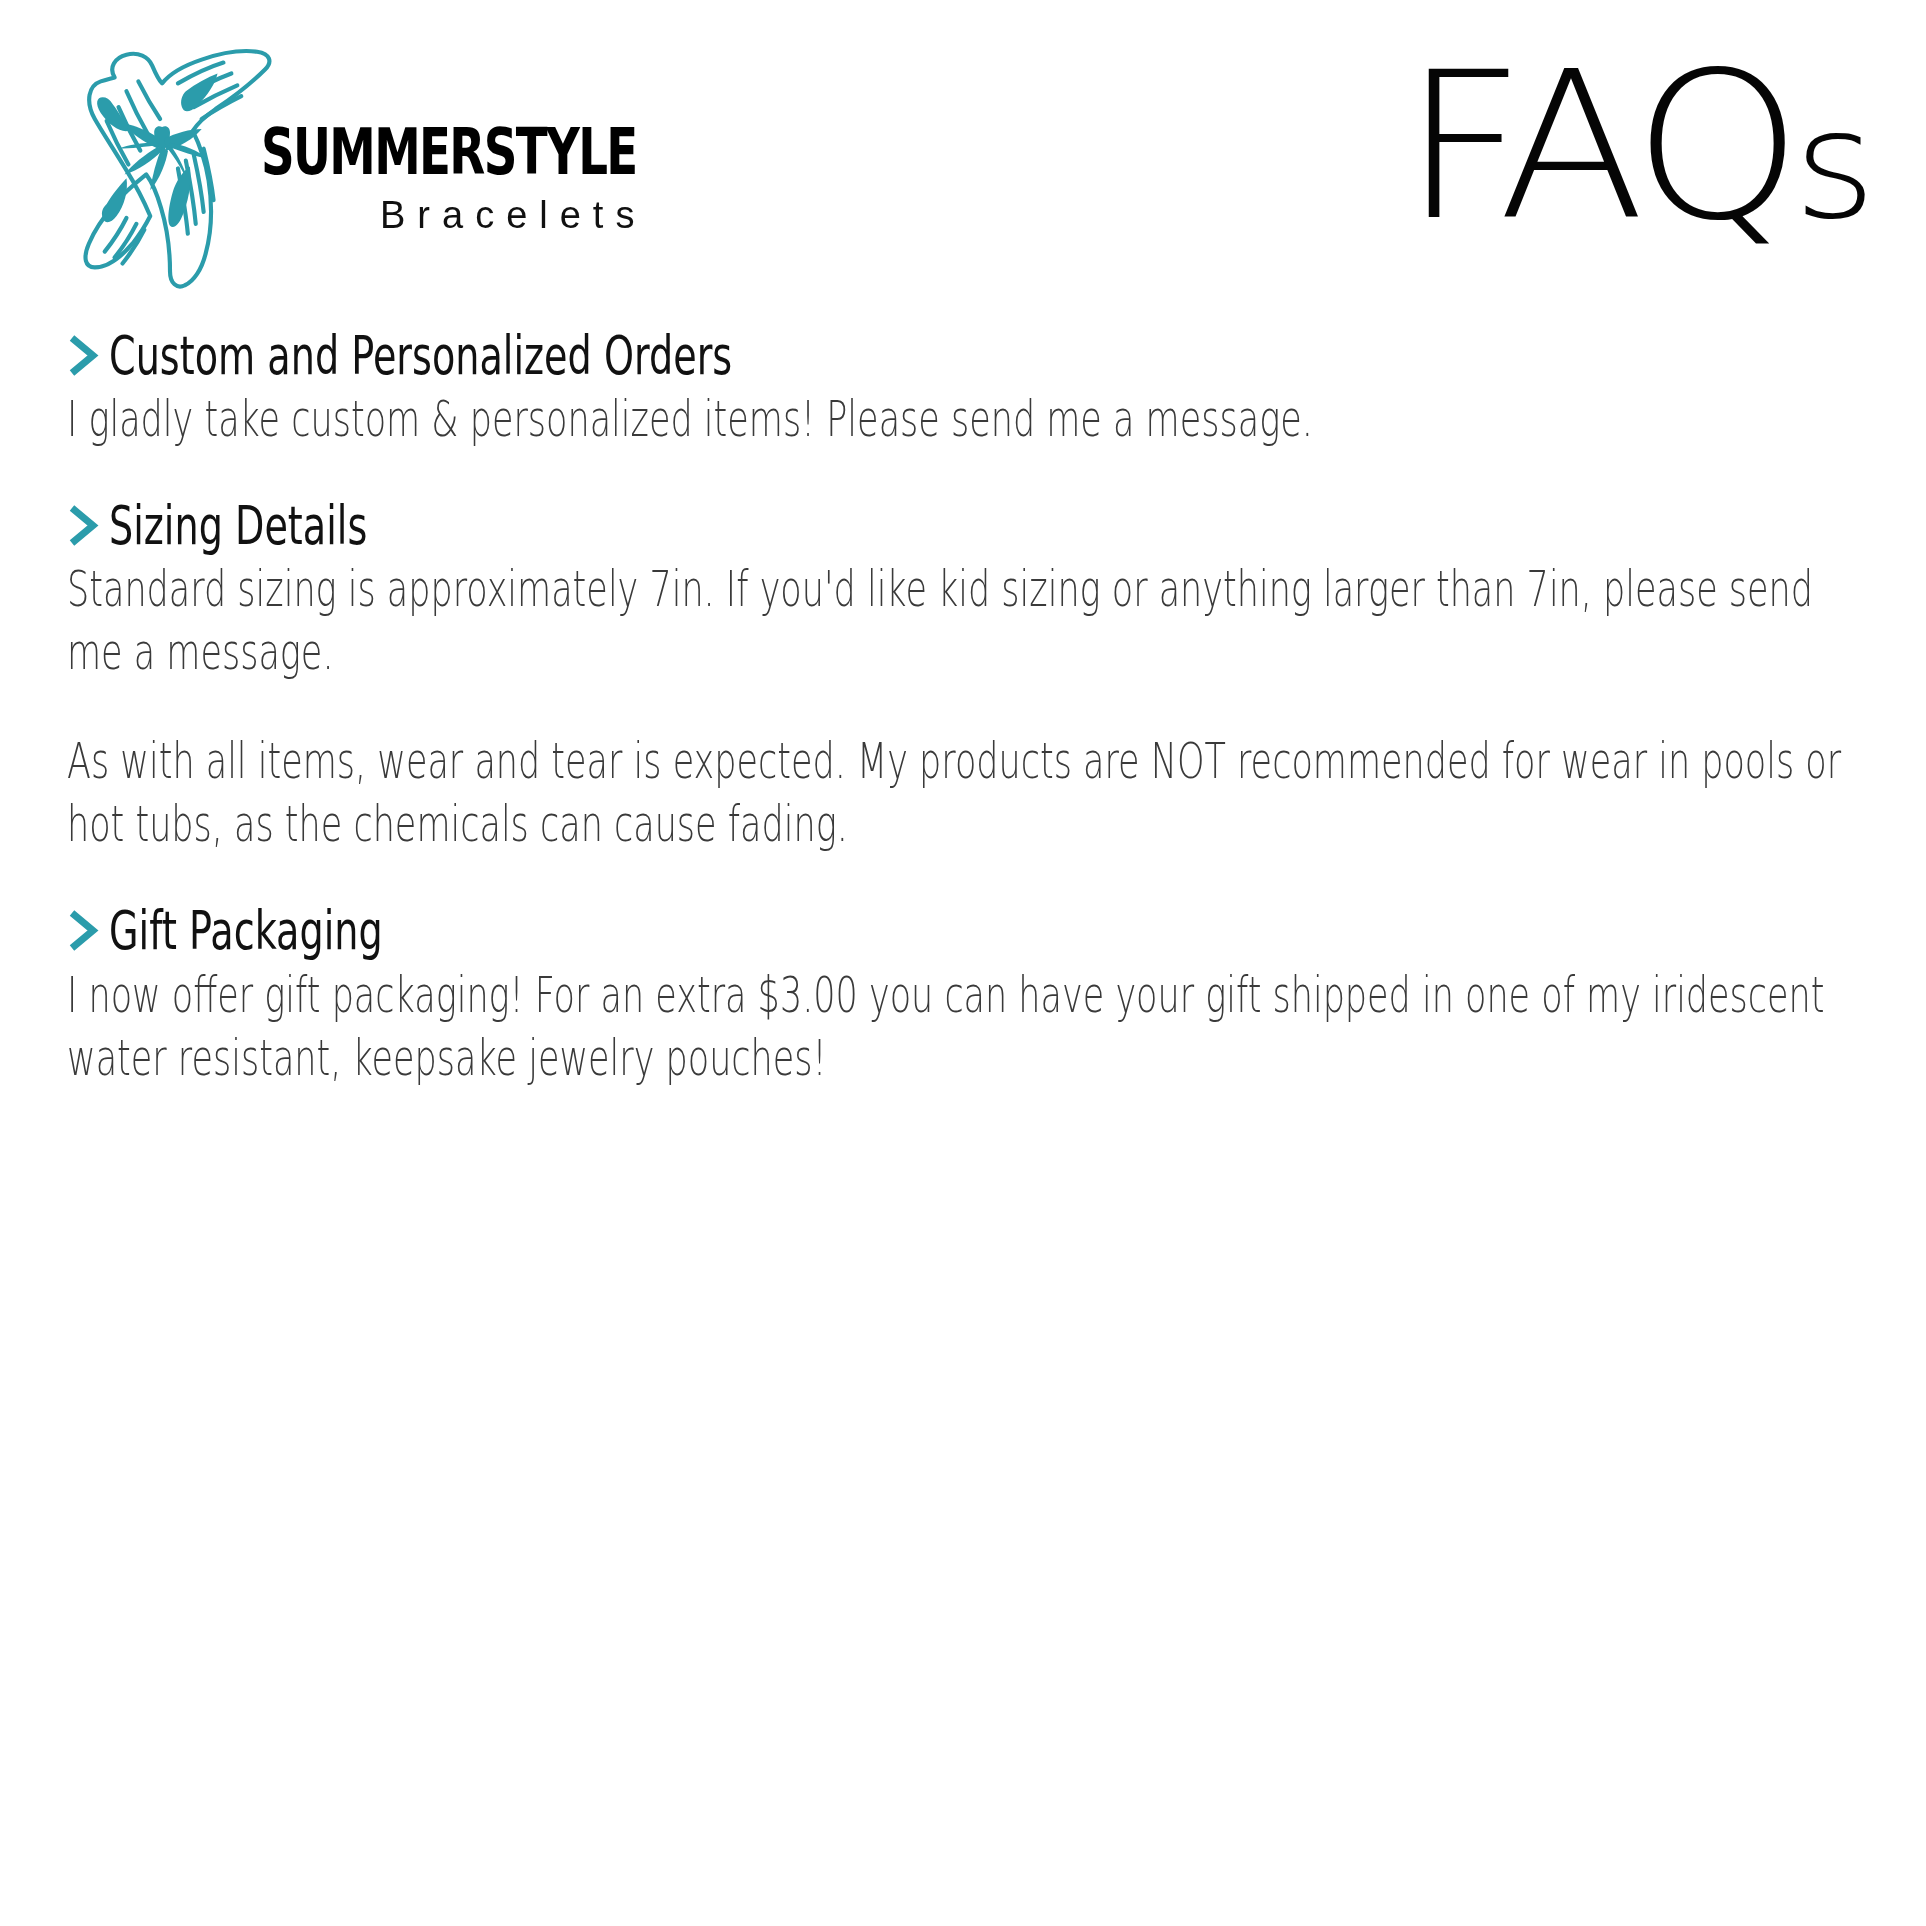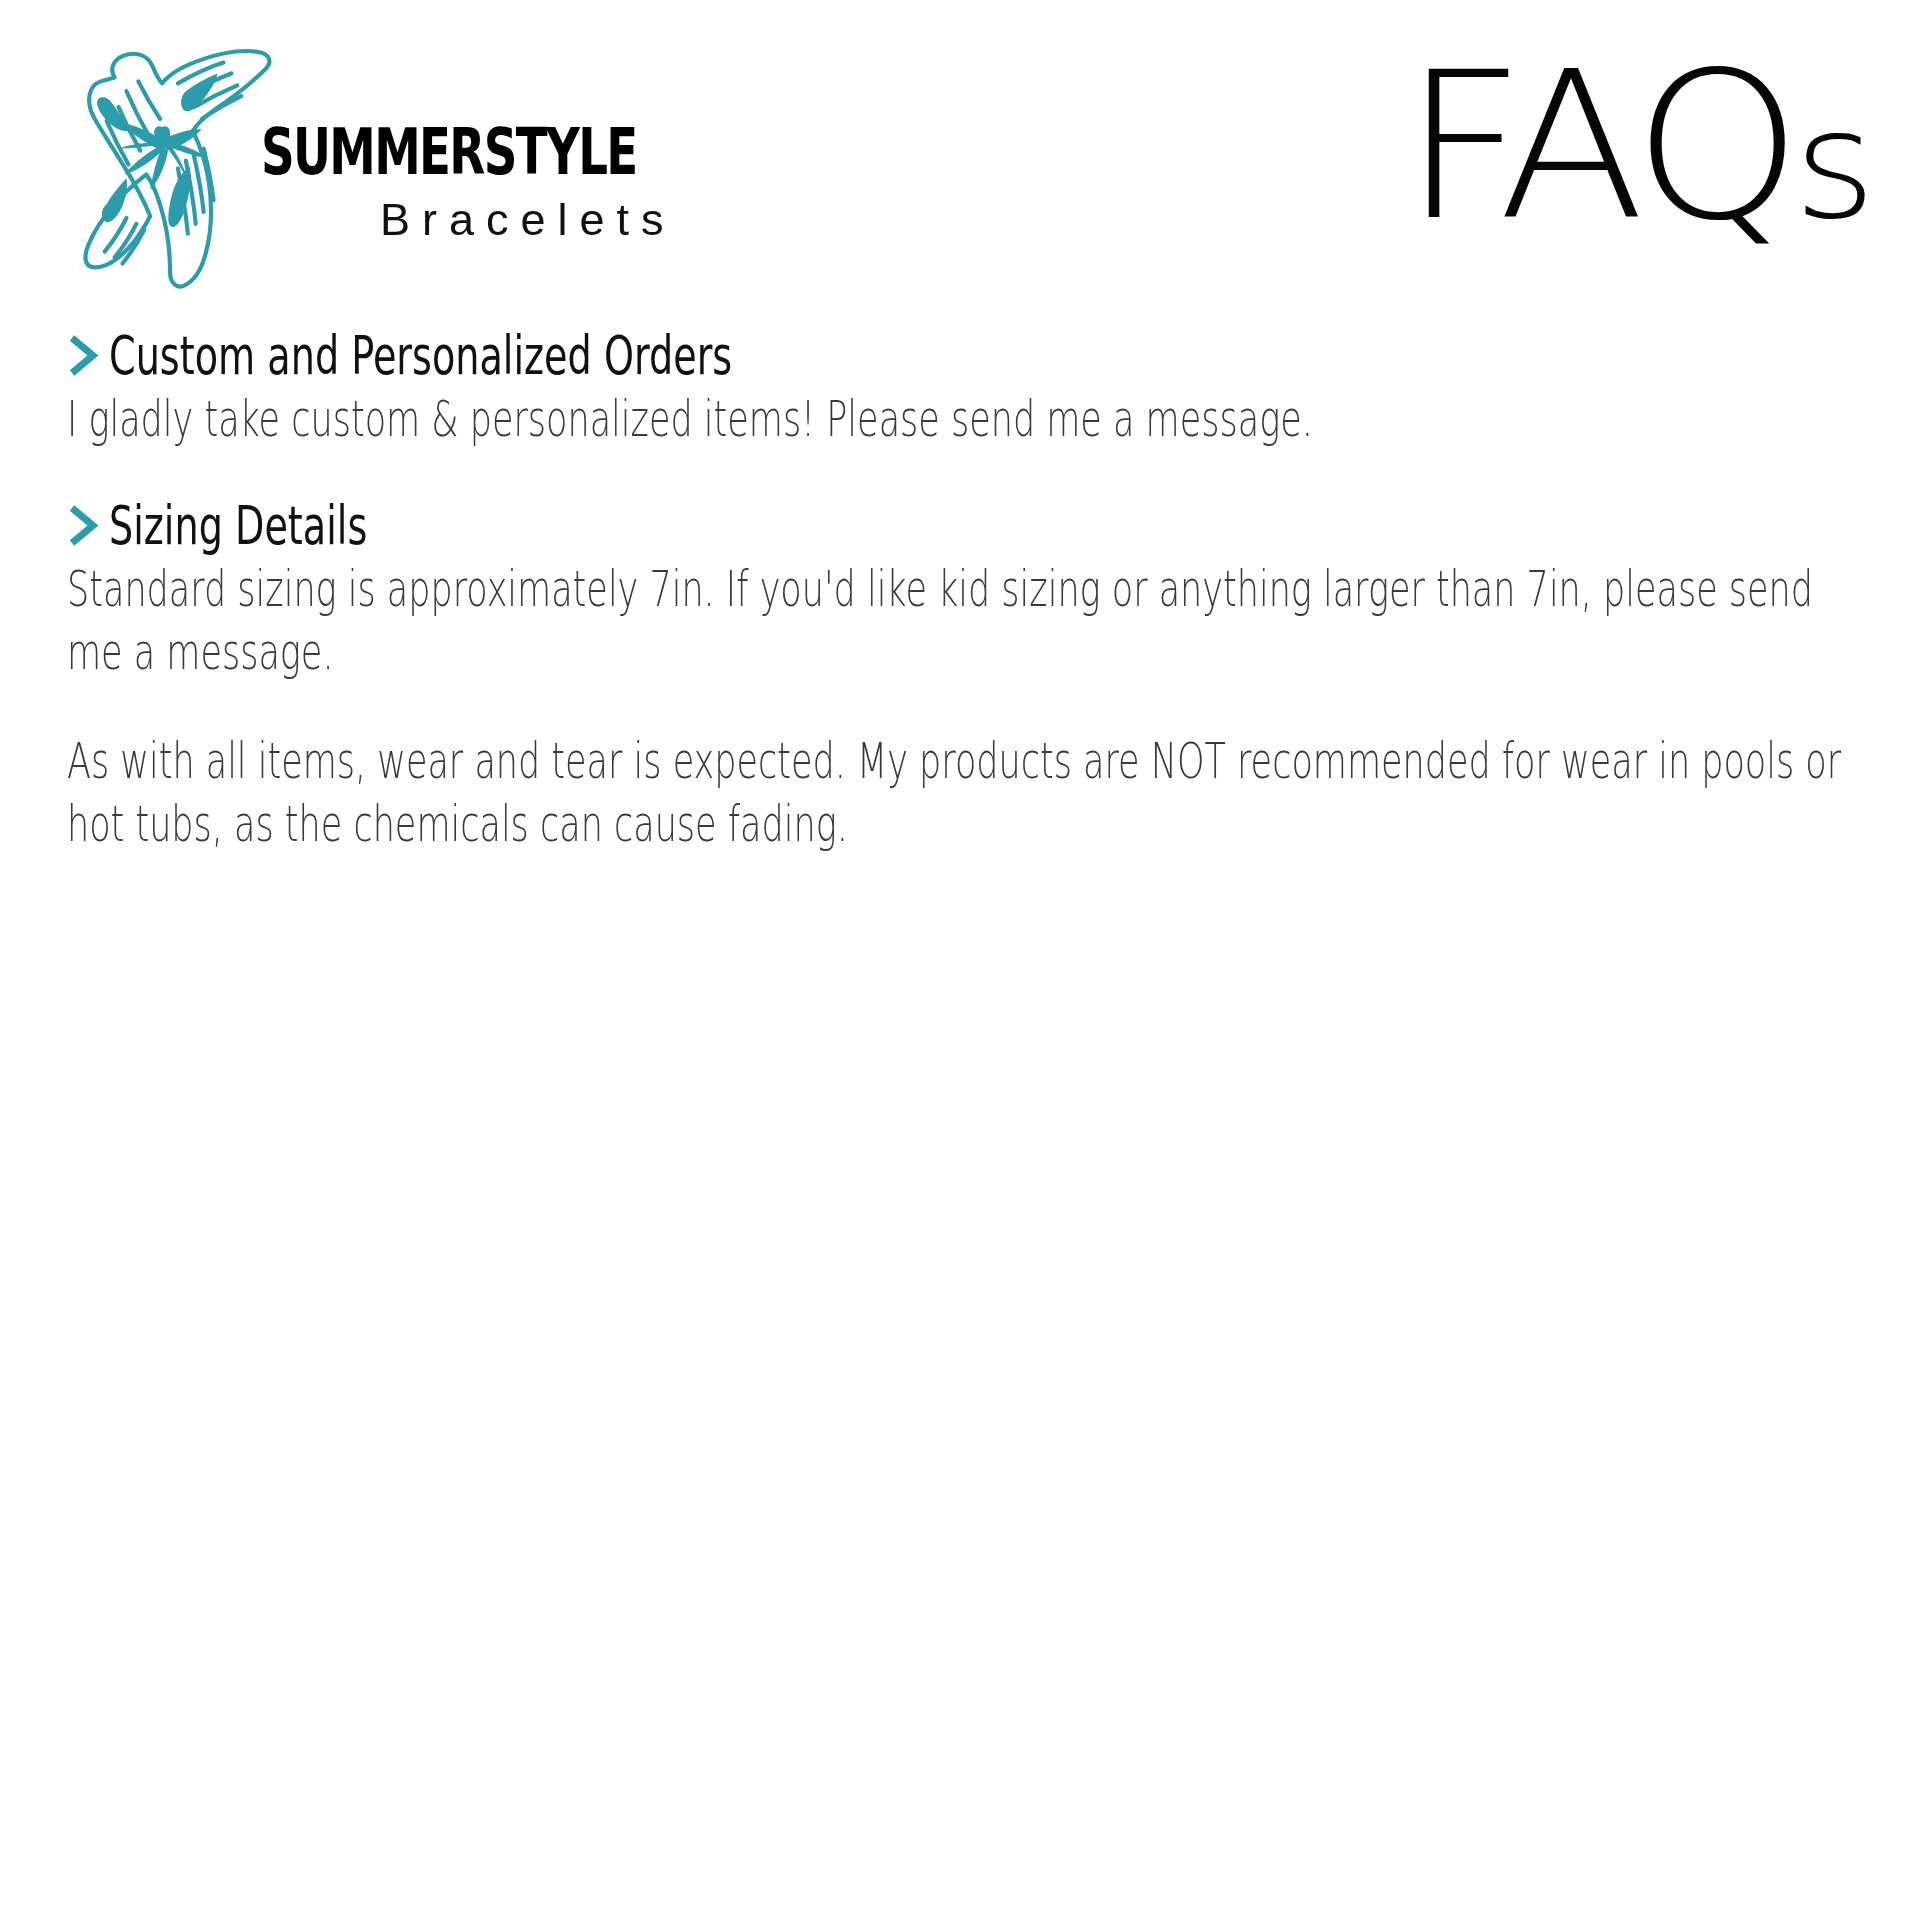--- a/index.html
+++ b/index.html
@@ -56,21 +56,21 @@
     transform: scaleX(0.82) scaleY(1.12);
     transform-origin: left top;
     white-space: nowrap;
     font-variant: small-caps;
     text-transform: lowercase;
   }
 
   #wordmark-secondary {
     font-family: "Liberation Sans", sans-serif;
     font-weight: 400;
-    font-size: 45px;
+    font-size: 38px;
     letter-spacing: 12px;
     color: #111111;
     margin-top: 18px;
     margin-left: 119px;
     white-space: nowrap;
   }
 
   #page-title {
     position: absolute;
     right: 55px;
@@ -233,14 +233,25 @@
             <path d="M5 4 L26 21.5 L5 39" fill="none" stroke="#2B9CAB" stroke-width="7" stroke-linecap="butt" stroke-linejoin="miter"></path>
           </svg>
         </span>
         <span class="faq-question">Sizing Details</span>
       </div>
       <div class="faq-answer">Standard sizing is approximately 7in. If you'd like kid sizing or anything larger than 7in, please send me a message.</div>
     </div>
     <div class="faq-item">
       <div class="faq-answer">As with all items, wear and tear is expected. My products are NOT recommended for wear in pools or hot tubs, as the chemicals can cause fading.</div>
     </div>
+    <div class="faq-item">
+      <div class="faq-question-row">
+        <span class="chevron-icon">
+          <svg width="32" height="44" viewBox="0 0 32 44">
+            <path d="M5 4 L26 21.5 L5 39" fill="none" stroke="#2B9CAB" stroke-width="7" stroke-linecap="butt" stroke-linejoin="miter"></path>
+          </svg>
+        </span>
+        <span class="faq-question">Gift Packaging</span>
+      </div>
+      <div class="faq-answer">I now offer gift packaging! For an extra $3.00 you can have your gift shipped in one of my iridescent water resistant, keepsake jewelry pouches!</div>
+    </div>
   </div>
 
 
 </body></html>

